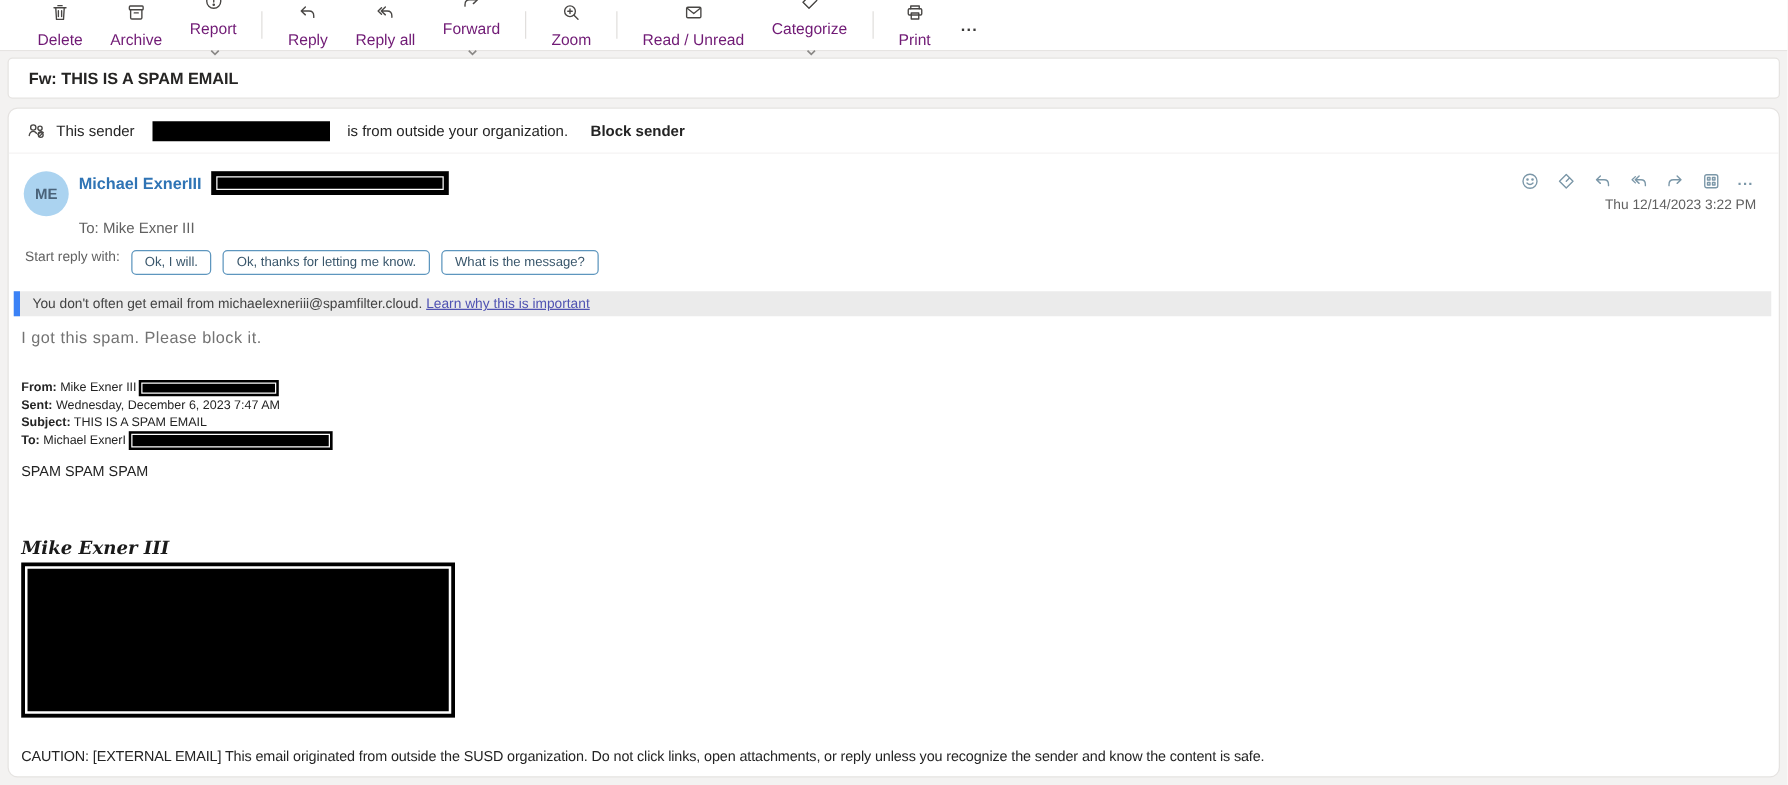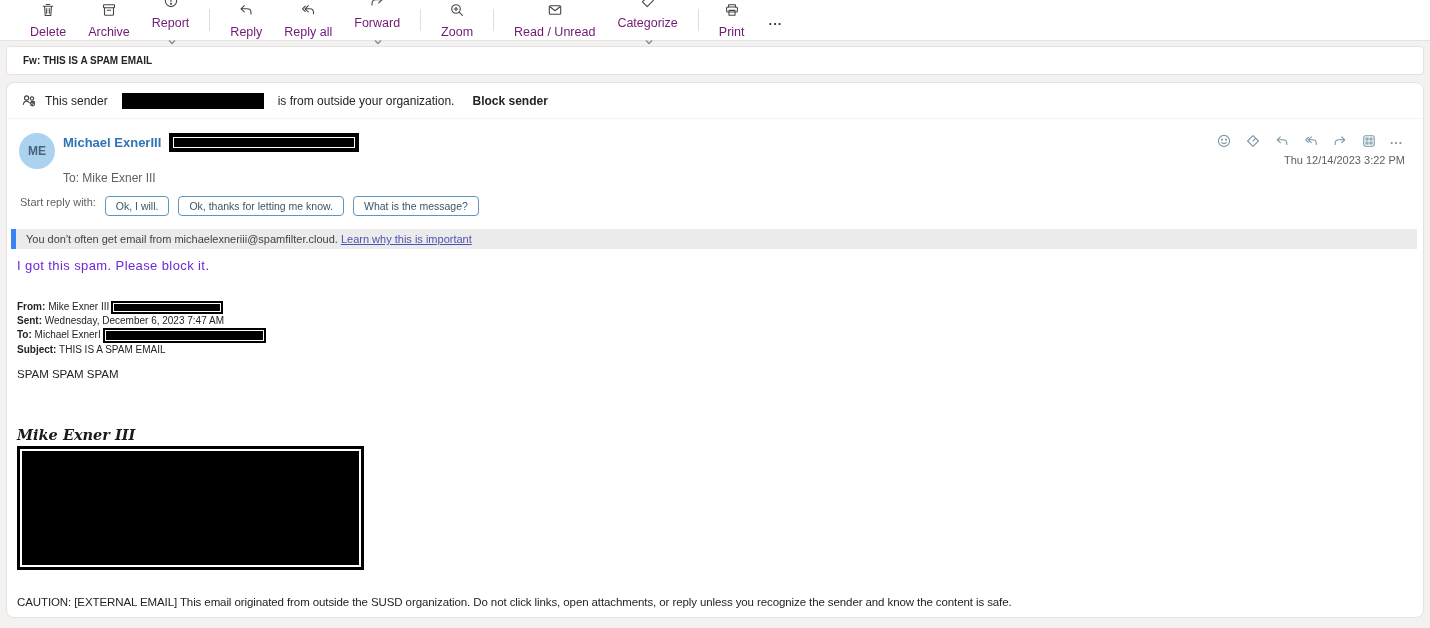--- a/index.html
+++ b/index.html
@@ -24,21 +24,21 @@
   .chev { margin-left:2px; }
   .tb-more { padding:6px 12px; font-weight:bold; color:#3b3a39; letter-spacing:1px; font-size:13px; cursor:pointer; }
 
   .icn16 { width:16px; height:16px; }
   .icn16 svg { width:16px; height:16px; stroke:#484644; fill:none; stroke-width:1.1; stroke-linecap:round; stroke-linejoin:round; }
   .chev svg { width:10px; height:10px; stroke:#8a8886; fill:none; stroke-width:1.3; }
 
   
   .subject-card {
     margin:5px 6px 0 6px; background:#fff; border:1px solid #e5e3e1; border-radius:4px;
-    padding:8px 16px; font-size:10px; font-weight:bold; color:#252423;
+    padding:8px 16px; font-size:13px; font-weight:bold; color:#252423;
   }
 
   
   .mail-card {
     margin:7px 6px 6px 6px; background:#fff; border:1px solid #e5e3e1; border-radius:8px;
     height:536px; position:relative; overflow:hidden;
   }
 
   
   .ext-banner {
@@ -83,21 +83,21 @@
   }
 
   
   .notice {
     margin:13px 6px 0 4px; background:#ebebeb; border-left:5px solid #3b82f6;
     padding:4px 10px; font-size:11px; color:#424242;
   }
   .notice a { color:#4f52b2; text-decoration:underline; cursor:pointer; }
 
   
-  .body-intro { margin:9px 0 0 4px; padding-left:6px; font-size:13px; letter-spacing:0.4px; color:#6d28d9; }
+  .body-intro { margin:9px 0 0 4px; padding-left:6px; font-size:13px; letter-spacing:0.4px; color:#737373; }
 
   .quoted { margin:27px 0 0 10px; font-size:10px; line-height:13.7px; color:#242424; }
   .quoted b { font-weight:bold; }
   .redact-line { display:inline-block; background:#000; vertical-align:middle; margin-left:2px;
     box-shadow: inset 0 0 0 2px #000, inset 0 0 0 3px #fff; }
   .redact-from { width:112px; height:13px; }
   .redact-to { width:163px; height:15px; }
 
   .quoted-body { margin:12px 0 0 10px; font-size:11.5px; color:#242424; }
 
@@ -321,27 +321,27 @@
   <div class="quoted">
     <div>
       <b>From:</b>
       <span>Mike Exner III</span><span class="redact-line redact-from"></span>
     </div>
     <div>
       <b>Sent:</b>
       <span>Wednesday, December 6, 2023 7:47 AM</span>
     </div>
     <div>
+      <b>Subject:</b>
+      <span>THIS IS A SPAM EMAIL</span>
+    </div>
+    <div>
       <b>To:</b>
       <span>Michael ExnerI</span><span class="redact-line redact-to"></span>
     </div>
-    <div>
-      <b>Subject:</b>
-      <span>THIS IS A SPAM EMAIL</span>
-    </div>
   </div>
 
   <div class="quoted-body">SPAM SPAM SPAM</div>
 
   <div class="signature">Mike Exner III</div>
 
   <div class="redact-block"></div>
 
   <div class="caution">CAUTION: [EXTERNAL EMAIL] This email originated from outside the SUSD organization. Do not click links, open attachments, or reply unless you recognize the sender and know the content is safe.</div>
 

